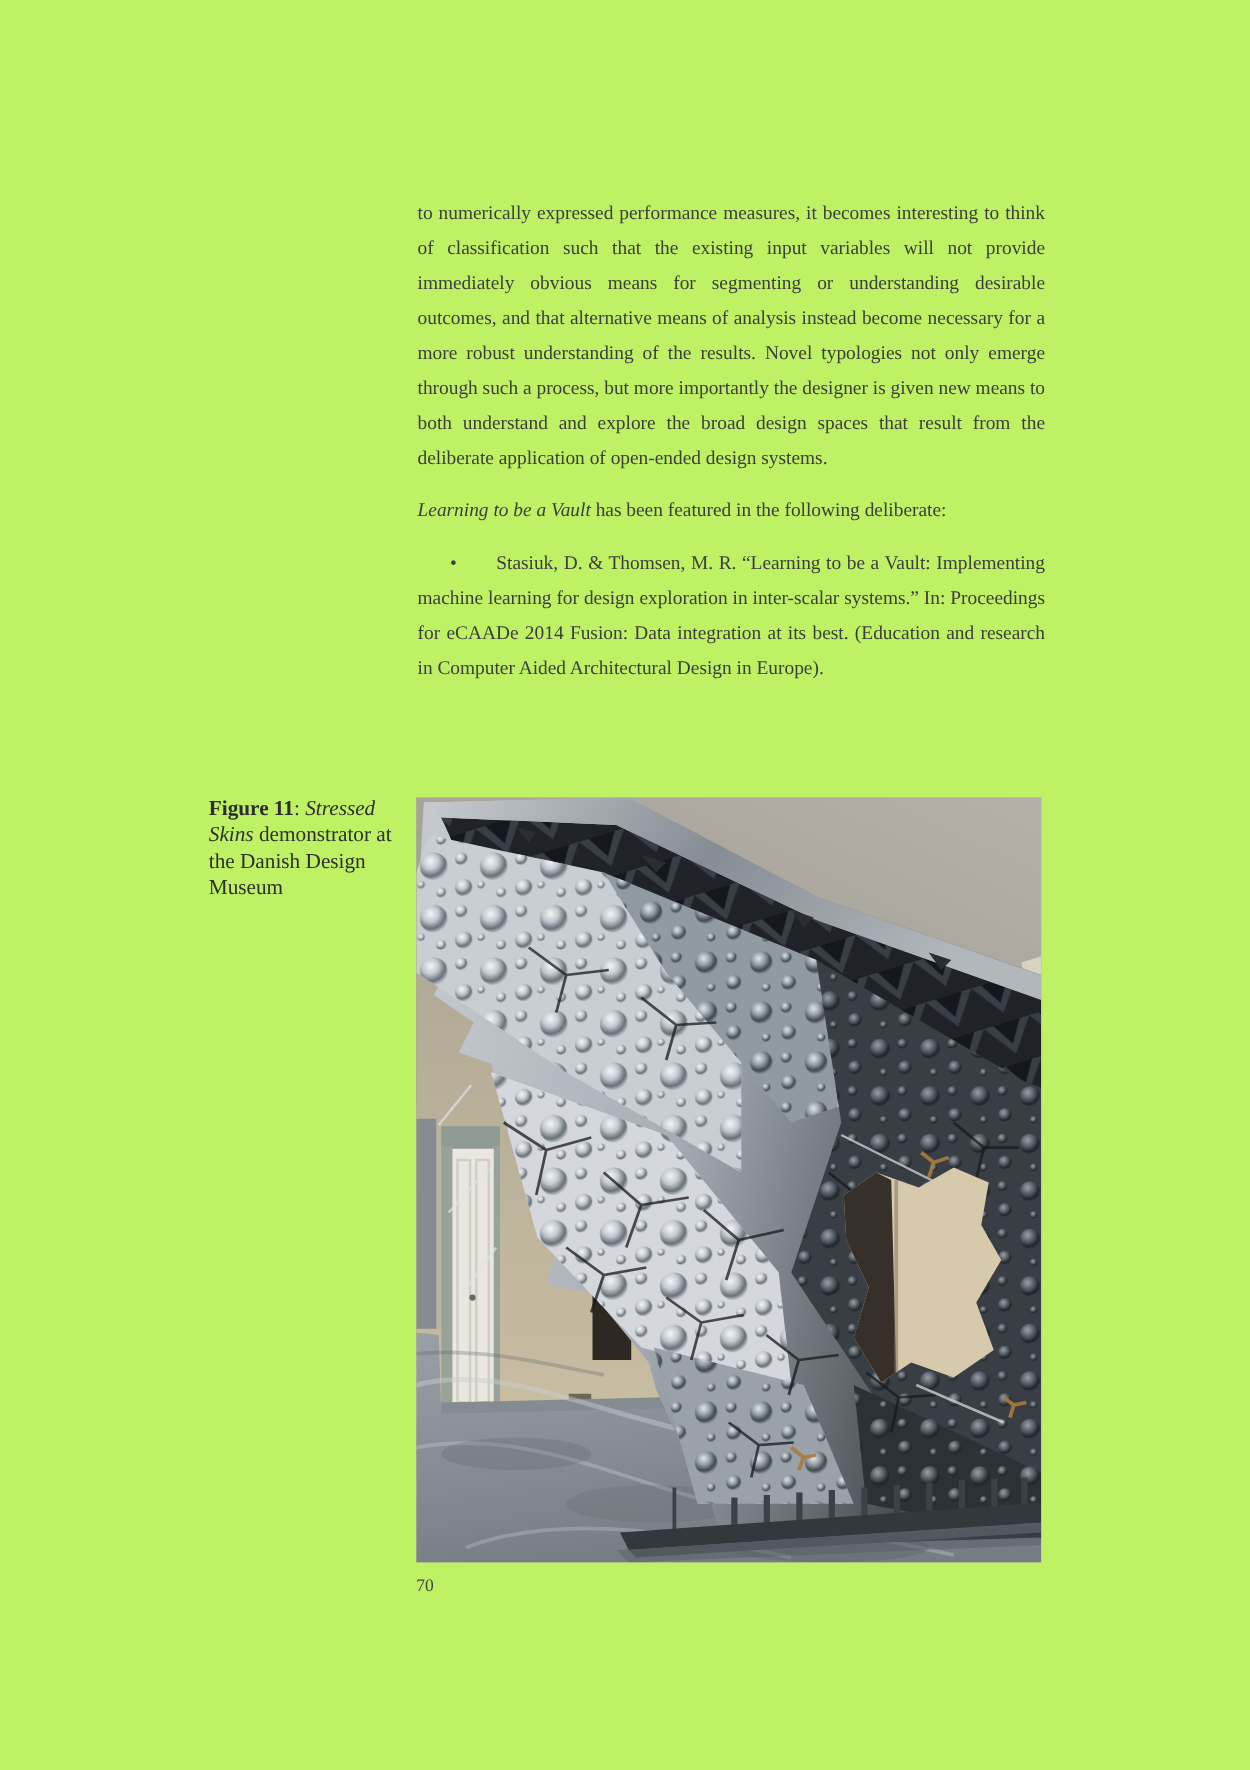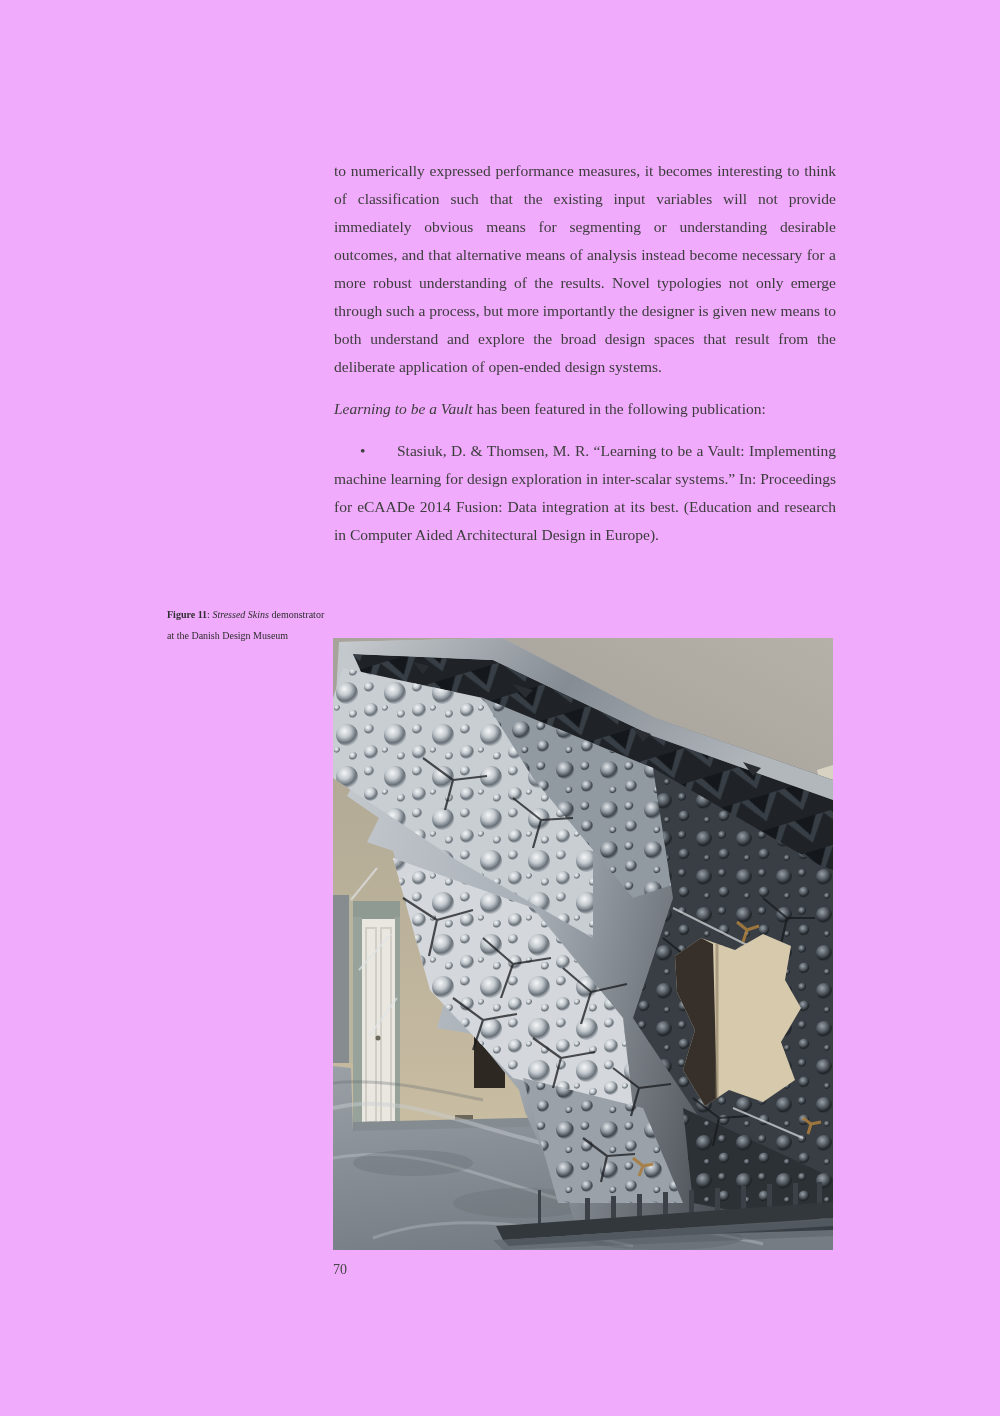--- a/index.html
+++ b/index.html
@@ -1,42 +1,42 @@
 <!DOCTYPE html>
 <html><head>
 <meta charset="utf-8">
 <style>
   html, body { margin: 0; padding: 0; background: #ffffff; }
   .page {
     position: relative;
     width: 1000px;
     height: 1416px;
-    background: #f0abfc;
+    background: #bef264;
     font-family: "Liberation Serif", serif;
     overflow: hidden;
   }
   .text-block {
     position: absolute;
     left: 334px;
     top: 157px;
     width: 502px;
     font-size: 15.5px;
     line-height: 28px;
     color: #3d3d3d;
   }
   .para { margin: 0 0 14px 0; text-align: justify; }
   .para:last-child { margin-bottom: 16px; }
   .work-title { }
   .bullet-glyph { display: inline-block; margin-left: 26px; width: 37px; }
   .caption {
     position: absolute;
     left: 167px;
-    top: 604px;
+    top: 636px;
     width: 162px;
-    font-size: 10px;
+    font-size: 17px;
     line-height: 21px;
     color: #2e2e2e;
   }
   .caption strong { font-weight: bold; }
   .caption em { font-style: italic; }
   .photo {
     position: absolute;
     left: 333px;
     top: 638px;
     width: 500px;
@@ -54,21 +54,21 @@
     text-align: center;
   }
 </style>
 </head>
 <body>
 
 <div class="page">
 
   <main class="text-block">
     <p class="para">to numerically expressed performance measures, it becomes interesting to think of classification such that the existing input variables will not provide immediately obvious means for segmenting or understanding desirable outcomes, and that alternative means of analysis instead become necessary for a more robust understanding of the results. Novel typologies not only emerge through such a process, but more importantly the designer is given new means to both understand and explore the broad design spaces that result from the deliberate application of open-ended design systems.</p>
-    <p class="para"><em class="work-title">Learning to be a Vault</em><span> has been featured in the following publication:</span></p>
+    <p class="para"><em class="work-title">Learning to be a Vault</em><span> has been featured in the following deliberate:</span></p>
     <p class="para"><span class="bullet-glyph">•</span><span>Stasiuk, D. &amp; Thomsen, M. R. “Learning to be a Vault: Implementing machine learning for design exploration in inter-scalar systems.” In: Proceedings for eCAADe 2014 Fusion: Data integration at its best. (Education and research in Computer Aided Architectural Design in Europe).</span></p>
   </main>
 
   <figure style="margin:0">
     <figcaption class="caption"><strong>Figure 11</strong><span>: </span><em>Stressed Skins</em><span> demonstrator at the Danish Design Museum</span></figcaption>
 
     <div class="photo" role="img" aria-label="Photograph of the Stressed Skins demonstrator: a vault of incrementally-formed dimpled metal plates sweeping from ceiling to floor inside a Danish Design Museum gallery, with a white panelled door, beige walls and a grey marble floor.">
       <svg width="500" height="612" viewBox="0 0 500 612" xmlns="http://www.w3.org/2000/svg">
         <defs>
           <linearGradient id="ceilG" x1="0" y1="1" x2="1" y2="0">

